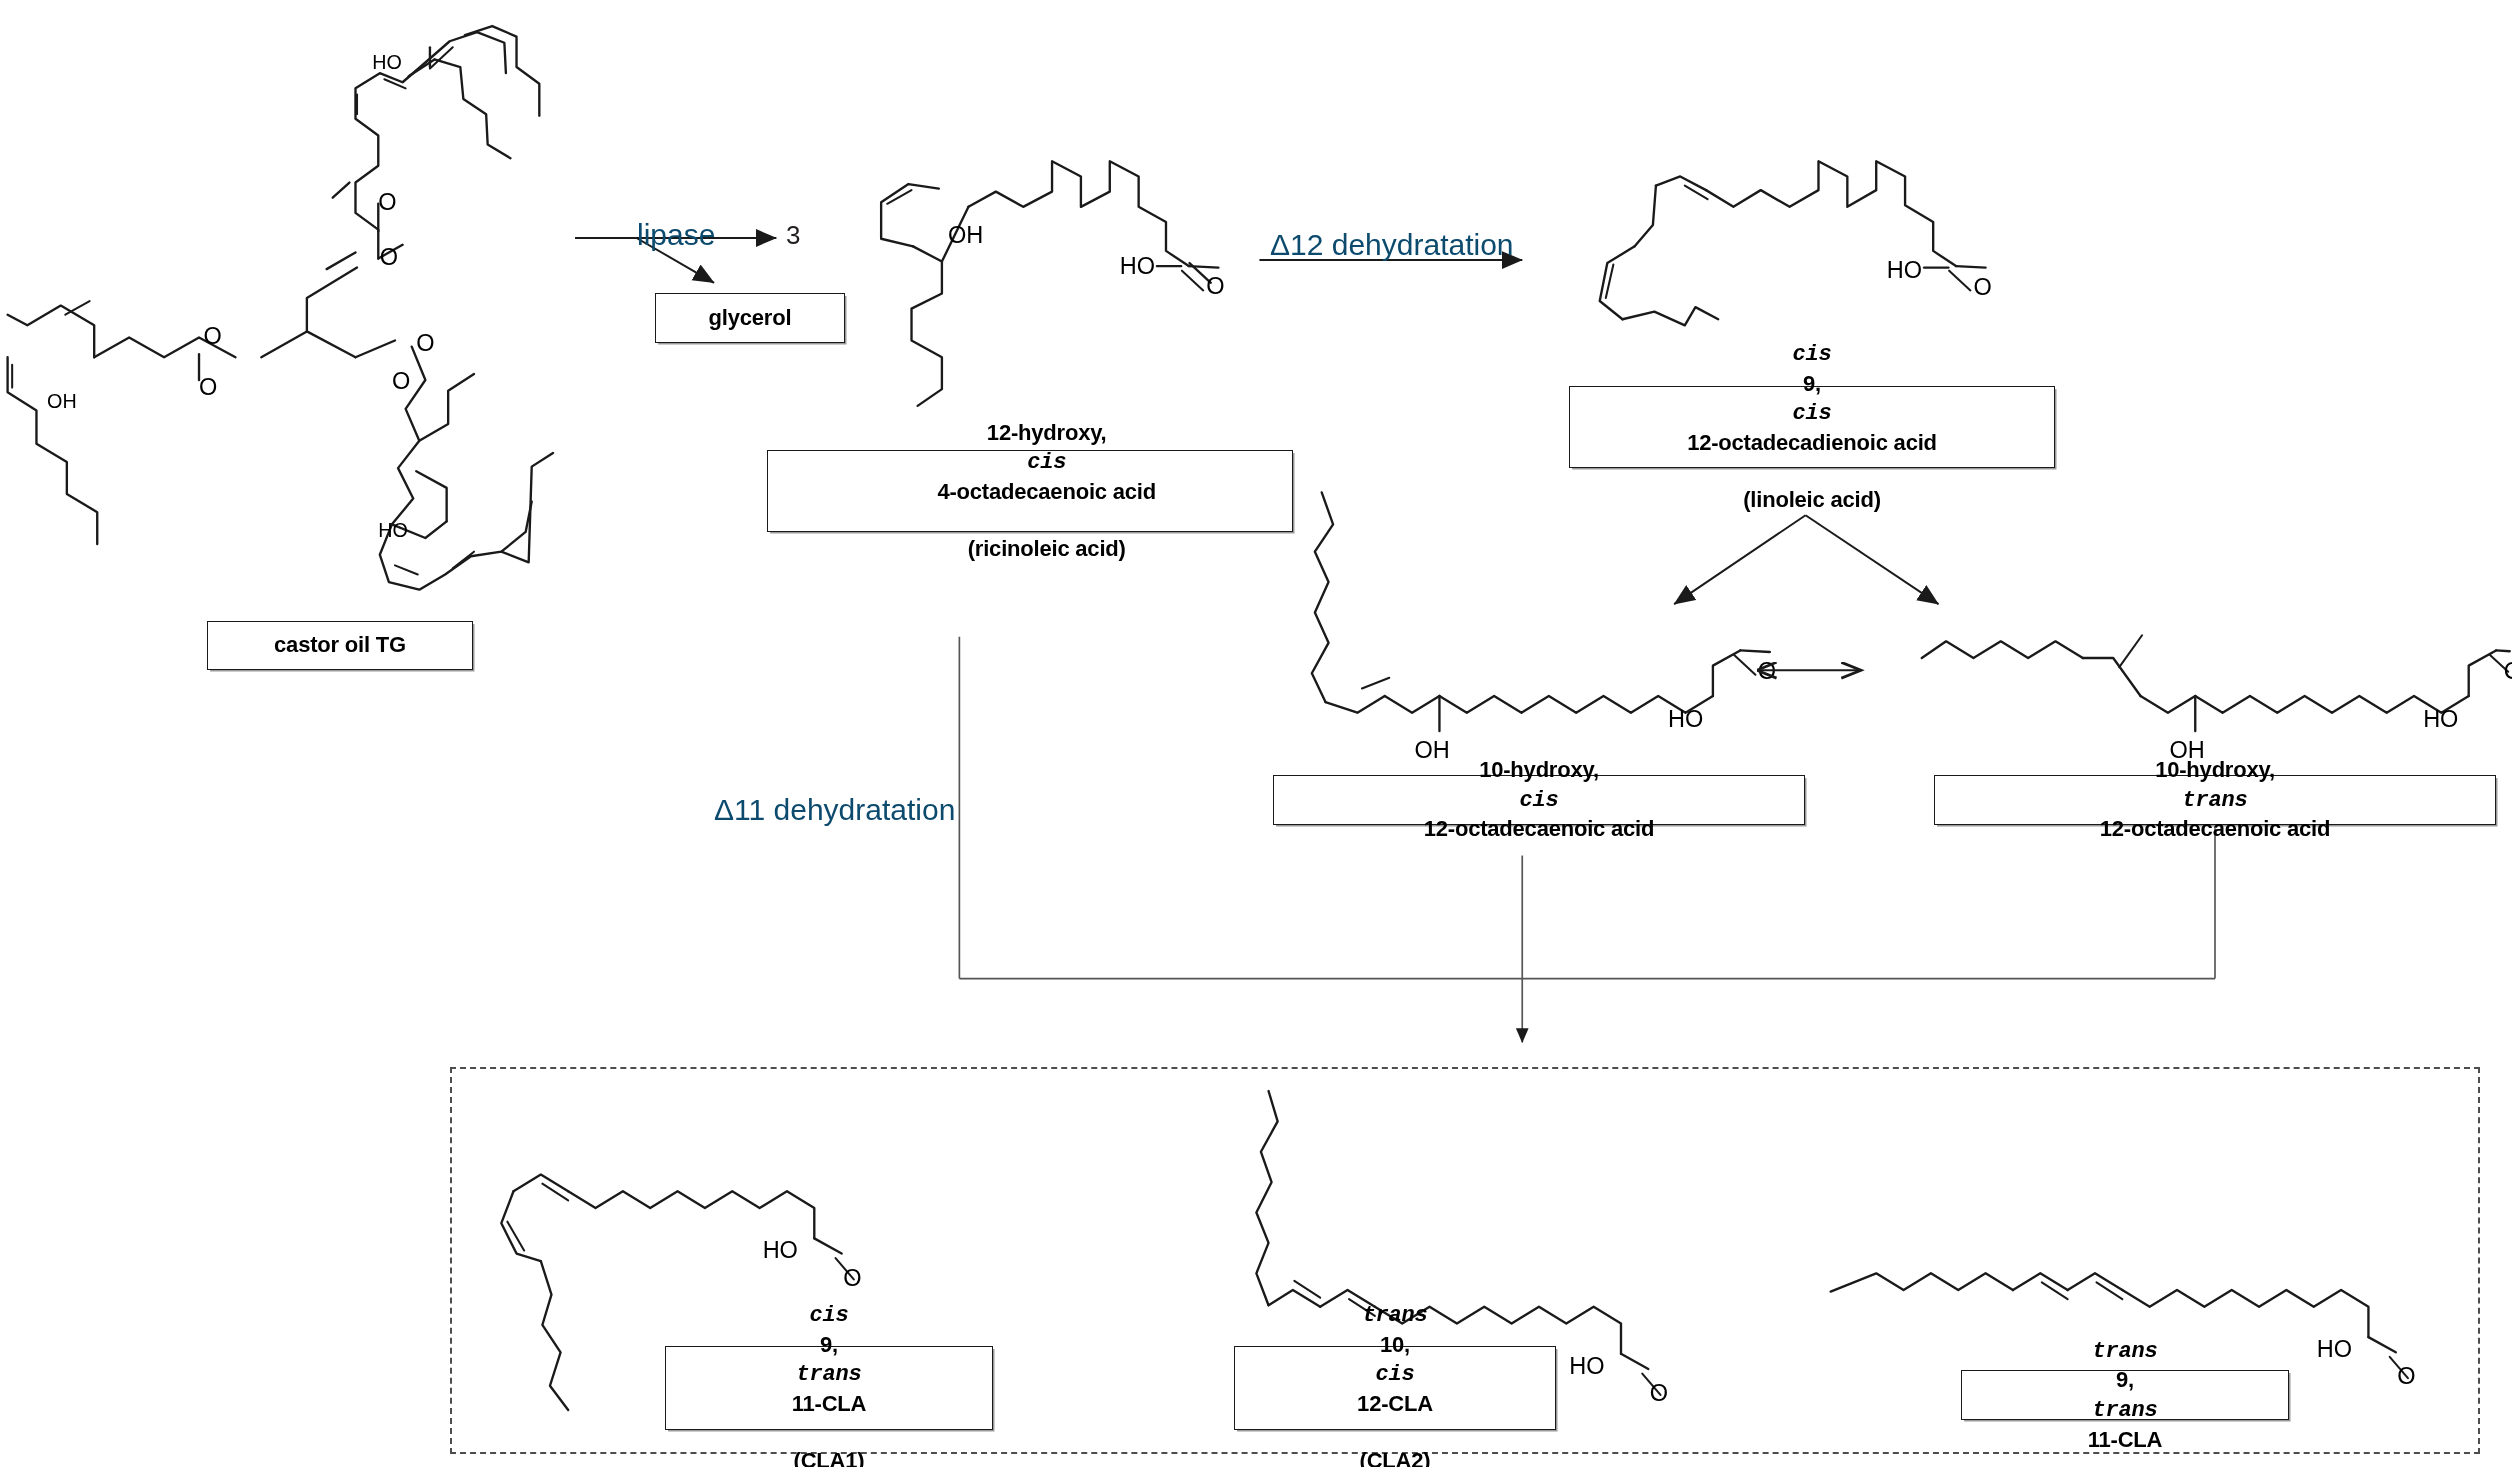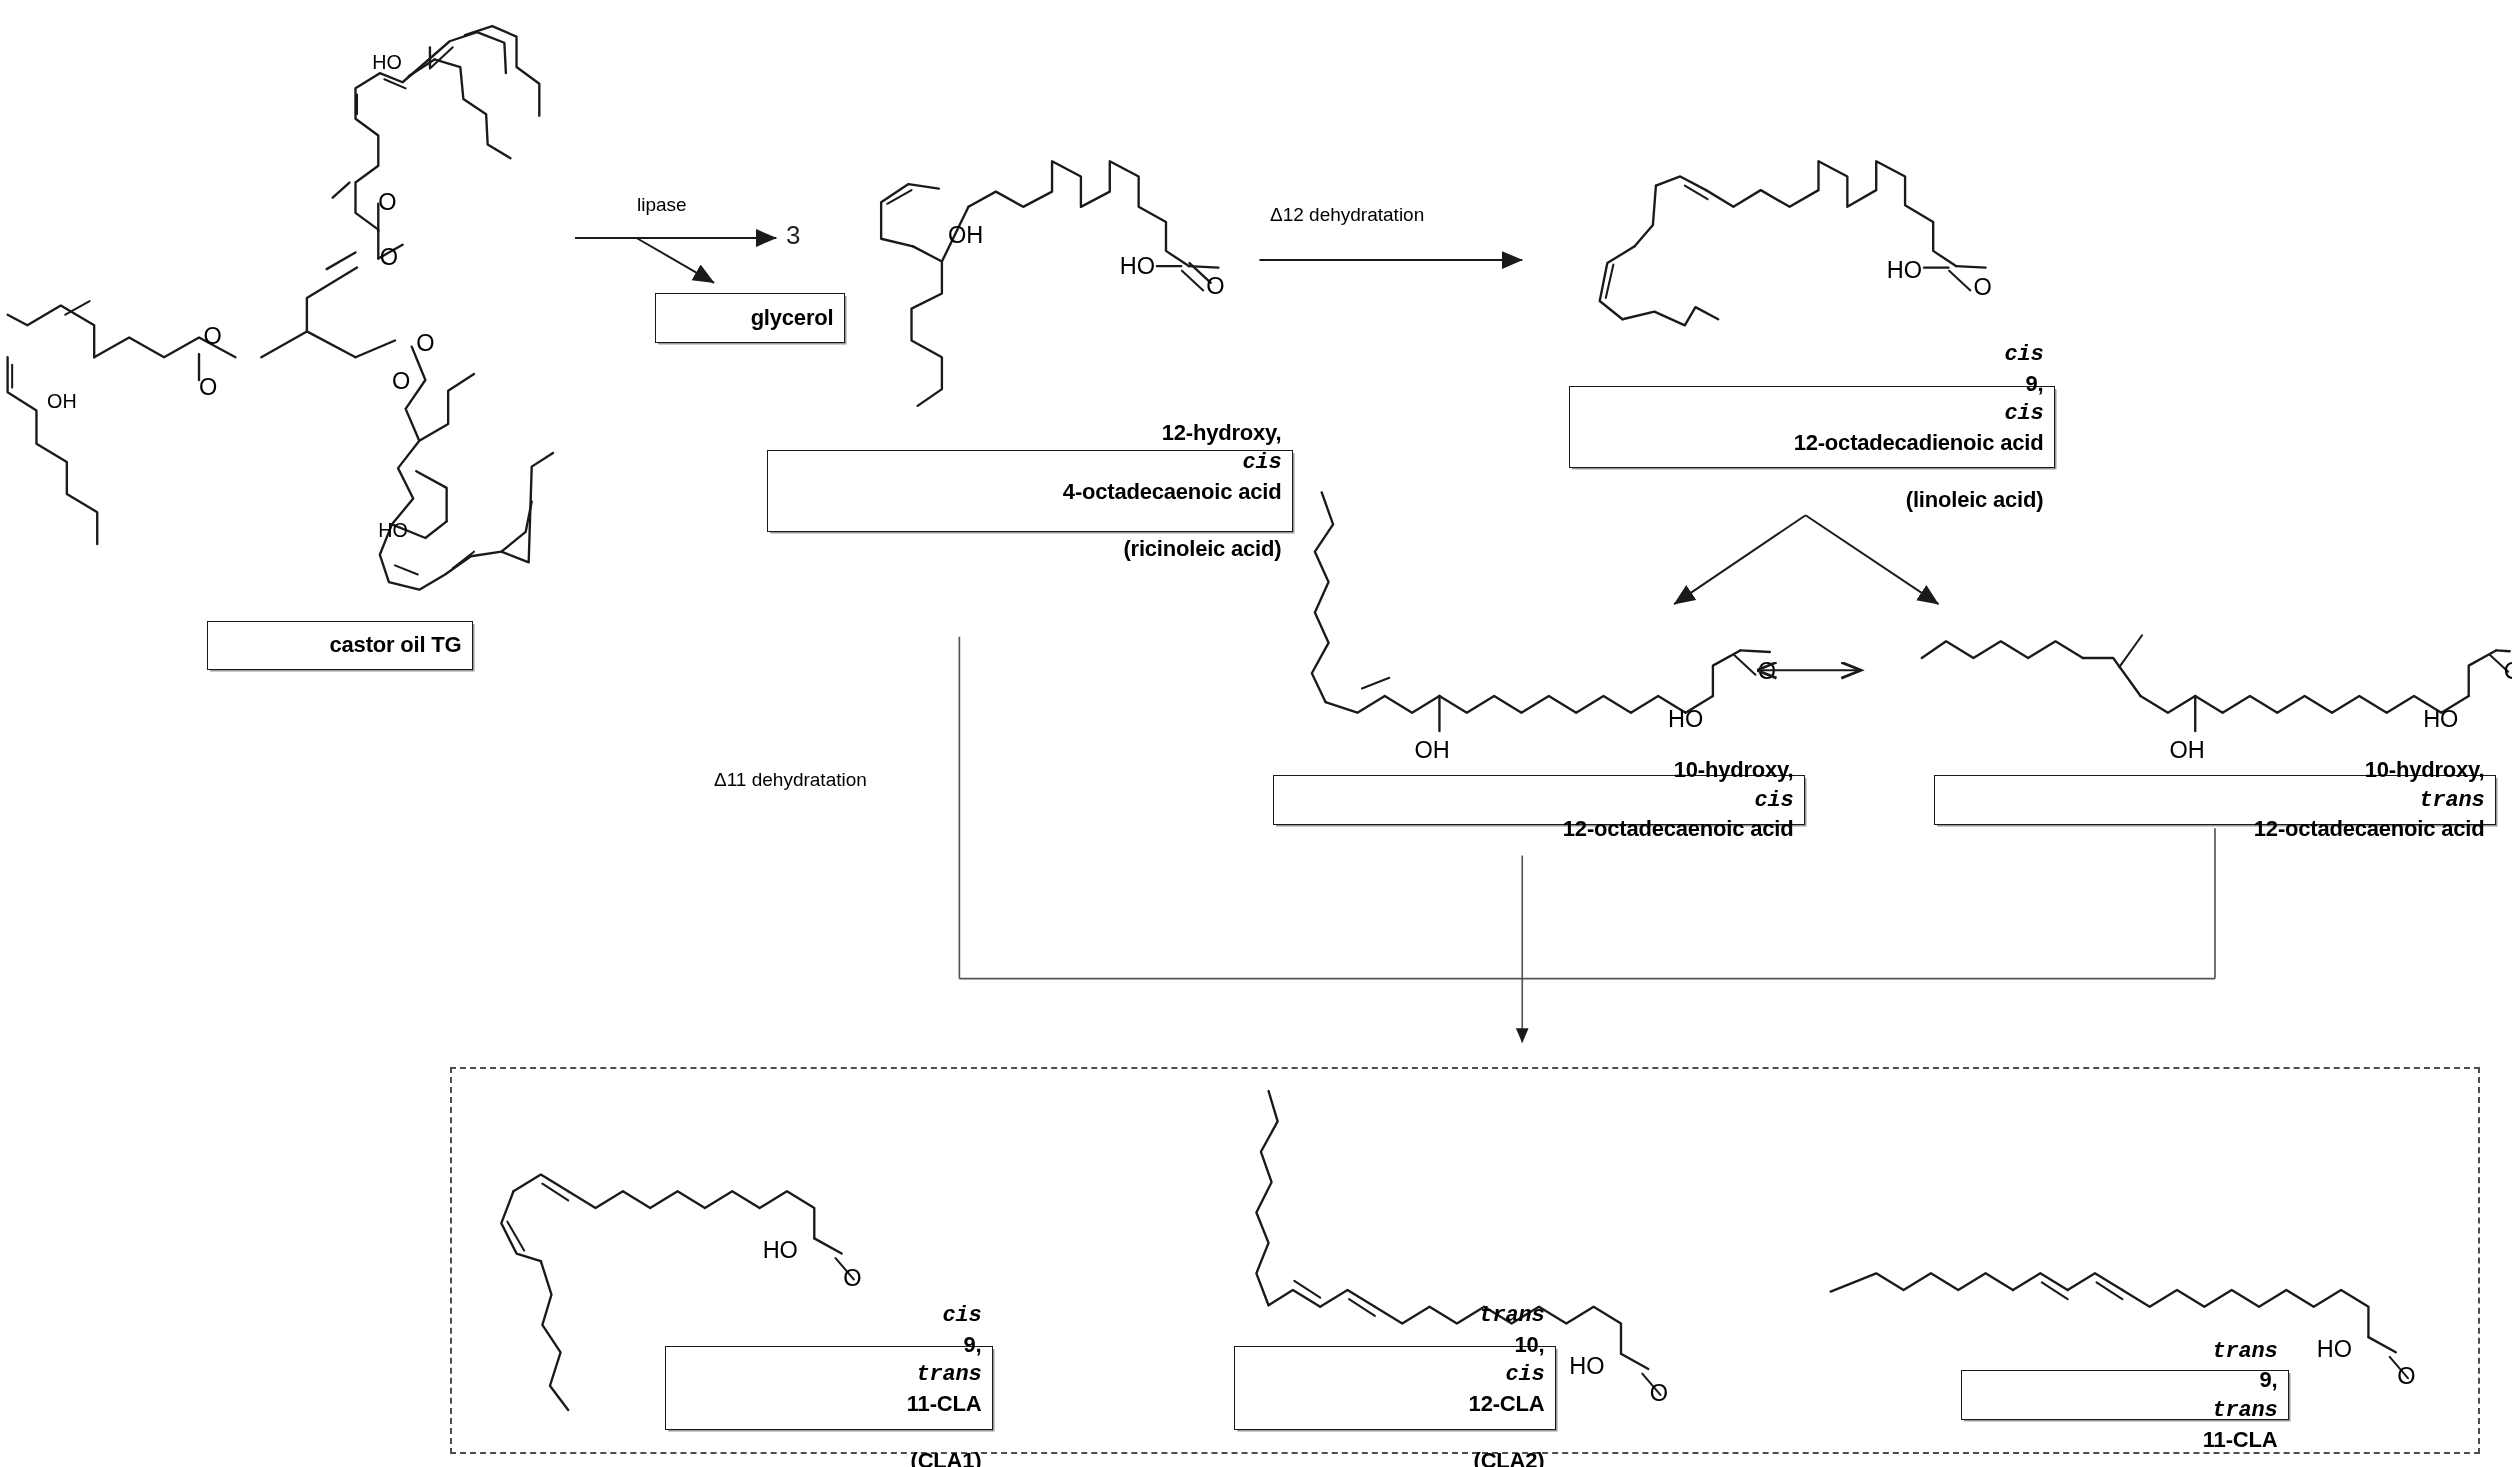--- a/index.html
+++ b/index.html
@@ -10,39 +10,40 @@
   #stage{position:absolute;left:0;top:0;width:2512px;height:1221px;}
   svg.layer{position:absolute;left:0;top:0;width:2512px;height:1468px;overflow:visible;}
 
   
   .lblbox{
     position:absolute;
     background:#ffffff;
     border:1.5px solid #1a1a1a;
     box-shadow:2.3px 2.3px 0 -0.8px #9a9a9a;
     display:flex;align-items:center;justify-content:center;
-    text-align:right;
+    text-align:center;
     font-weight:bold;
     font-size:22px;
     line-height:1.30;
     letter-spacing:-0.2px;
     padding:6px 10.6px;
     box-sizing:border-box;
     font-family:"Liberation Sans", sans-serif;
   }
   .lblbox span{display:block;width:100%;}
   .lblbox i{font-style:italic;font-family:Liberation Mono, monospace;}
 
   
   .rtext{
     position:absolute;
-    font-size:19px;
-    color:#000000;
+    font-size:30px;
+    color:#0c4a6e;
     white-space:nowrap;
     font-family:"Liberation Sans", sans-serif;
+    margin-top:24px;
   }
   .stoich{
     position:absolute;font-size:26px;color:#231f20;
     font-family:"Liberation Sans", sans-serif;
   }
 
   
   #dashed-region{
     position:absolute;
     border:2.3px dashed #4d4d4d;

